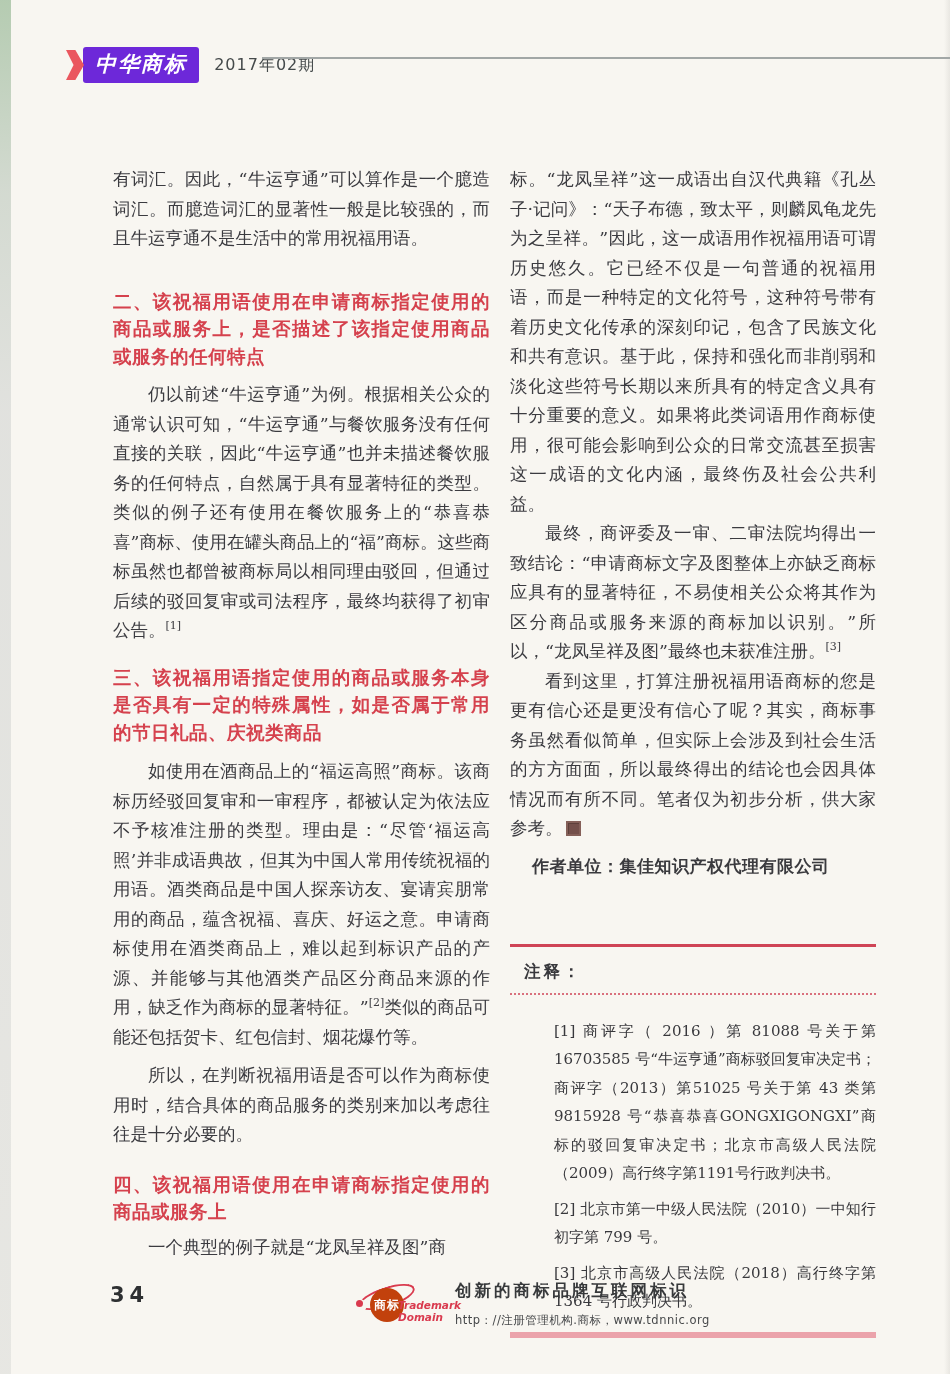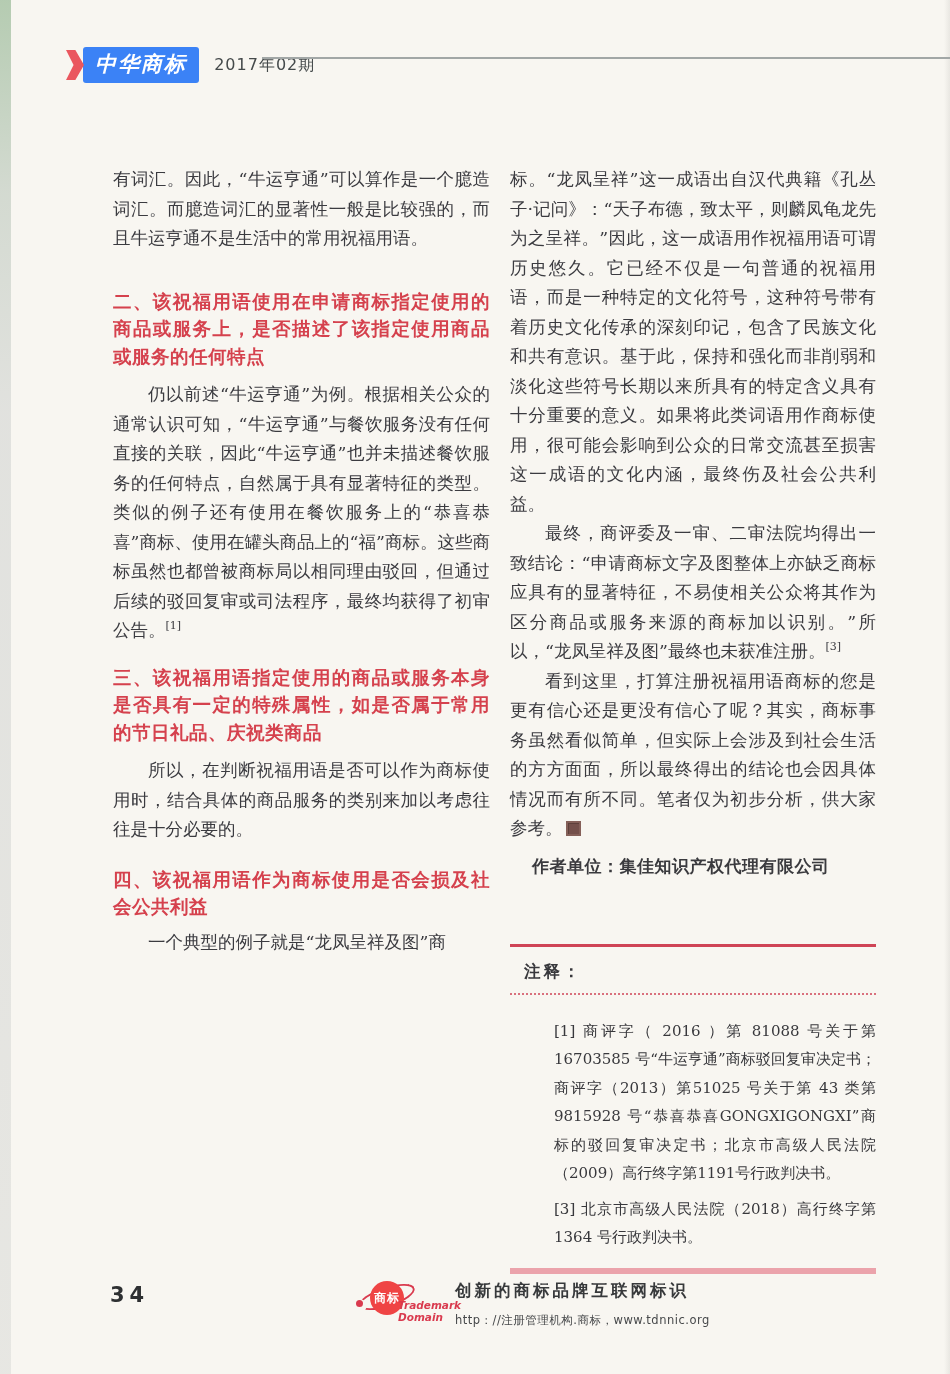--- a/index.html
+++ b/index.html
@@ -24,21 +24,21 @@
   
   .header { position:absolute; left:66px; top:47px; height:36px; }
   .badge-chevron {
     display:inline-block; width:18px; height:30px; vertical-align:middle;
     background:#ea575f;
     clip-path:polygon(0 0, 52% 0, 100% 50%, 52% 100%, 0 100%, 42% 50%);
     margin-right:-6px;
   }
   .badge {
     display:inline-block; vertical-align:middle;
-    background:#3b82f6; color:#fff;
+    background:#6d28d9; color:#fff;
     border-radius:3px;
     padding:3px 12px 5px 12px;
     font-size:21px; font-weight:bold; font-style:italic;
     font-family:"DejaVu Serif", serif;
     letter-spacing:2px;
   }
   .issue {
     display:inline-block; vertical-align:middle;
     margin-left:10px;
     font-family:"DejaVu Sans","Liberation Sans",sans-serif;
@@ -108,22 +108,22 @@
   }
 
   
   .page-num {
     position:absolute; left:110px; top:1283px;
     font-family:"DejaVu Sans","Liberation Sans",sans-serif;
     font-size:21px; font-weight:700; letter-spacing:5px; color:#2e3032;text-align:center;
   }
   .footer-logo { position:absolute; left:360px; top:1278px; width:92px; height:48px; }
   .globe {
-    position:absolute; left:10px; top:3px; width:34px; height:34px;
-    background:#ef4444; border-radius:50%;
+    position:absolute; left:10px; top:10px; width:34px; height:34px;
+    background:#c2410c; border-radius:50%;
     color:#fff; font-size:12px; font-weight:700;
     display:flex; align-items:center; justify-content:center;
     font-family:"DejaVu Sans","Liberation Sans",sans-serif;
     letter-spacing:1px;
   }
   .orbit {
     position:absolute; left:-2px; top:9px; width:58px; height:20px;
     border:2px solid #d93a4e; border-radius:50%;
     transform:rotate(-18deg);
     border-left-color:transparent;
@@ -164,41 +164,43 @@
 
 <div class="col col-left">
   <p class="para">有词汇。因此，“牛运亨通”可以算作是一个臆造词汇。而臆造词汇的显著性一般是比较强的，而且牛运亨通不是生活中的常用祝福用语。</p>
 
   <p class="hd mt-h2">二、该祝福用语使用在申请商标指定使用的商品或服务上，是否描述了该指定使用商品或服务的任何特点</p>
 
   <p class="para indent mt-p1"><span>仍以前述“牛运亨通”为例。根据相关公众的通常认识可知，“牛运亨通”与餐饮服务没有任何直接的关联，因此“牛运亨通”也并未描述餐饮服务的任何特点，自然属于具有显著特征的类型。类似的例子还有使用在餐饮服务上的“恭喜恭喜”商标、使用在罐头商品上的“福”商标。这些商标虽然也都曾被商标局以相同理由驳回，但通过后续的驳回复审或司法程序，最终均获得了初审公告。</span><sup class="ref">[1]</sup></p>
 
   <p class="hd mt-h3">三、该祝福用语指定使用的商品或服务本身是否具有一定的特殊属性，如是否属于常用的节日礼品、庆祝类商品</p>
 
+  <p class="para indent mt-p2"><span>如使用在酒商品上的“福运高照”商标。该商标历经驳回复审和一审程序，都被认定为依法应不予核准注册的类型。理由是：“尽管‘福运高照’并非成语典故，但其为中国人常用传统祝福的用语。酒类商品是中国人探亲访友、宴请宾朋常用的商品，蕴含祝福、喜庆、好运之意。申请商标使用在酒类商品上，难以起到标识产品的产源、并能够与其他酒类产品区分商品来源的作用，缺乏作为商标的显著特征。”</span><sup class="ref">[2]</sup><span>类似的商品可能还包括贺卡、红包信封、烟花爆竹等。</span></p>
 
   <p class="para indent mt-p3">所以，在判断祝福用语是否可以作为商标使用时，结合具体的商品服务的类别来加以考虑往往是十分必要的。</p>
 
-  <p class="hd mt-h4">四、该祝福用语作为商标使用是否会损及社会公共利益</p>
+  <p class="hd mt-h4">四、该祝福用语使用在申请商标指定使用的商品或服务上</p>
 
   <p class="para indent mt-p4">一个典型的例子就是“龙凤呈祥及图”商</p>
 </div>
 
 <div class="col col-right">
   <p class="para">标。“龙凤呈祥”这一成语出自汉代典籍《孔丛子·记问》：“天子布德，致太平，则麟凤龟龙先为之呈祥。”因此，这一成语用作祝福用语可谓历史悠久。它已经不仅是一句普通的祝福用语，而是一种特定的文化符号，这种符号带有着历史文化传承的深刻印记，包含了民族文化和共有意识。基于此，保持和强化而非削弱和淡化这些符号长期以来所具有的特定含义具有十分重要的意义。如果将此类词语用作商标使用，很可能会影响到公众的日常交流甚至损害这一成语的文化内涵，最终伤及社会公共利益。</p>
 
   <p class="para indent"><span>最终，商评委及一审、二审法院均得出一致结论：“申请商标文字及图整体上亦缺乏商标应具有的显著特征，不易使相关公众将其作为区分商品或服务来源的商标加以识别。”所以，“龙凤呈祥及图”最终也未获准注册。</span><sup class="ref">[3]</sup></p>
 
   <p class="para indent"><span>看到这里，打算注册祝福用语商标的您是更有信心还是更没有信心了呢？其实，商标事务虽然看似简单，但实际上会涉及到社会生活的方方面面，所以最终得出的结论也会因具体情况而有所不同。笔者仅为初步分析，供大家参考。</span><span class="seal"></span></p>
 
   <p class="author-line">作者单位：集佳知识产权代理有限公司</p>
 
   <div class="notes">
     <div class="notes-title-row">注释：</div>
     <div class="notes-body">
       <p class="note-item">[1] 商评字（ 2016 ）第 81088 号关于第 16703585 号“牛运亨通”商标驳回复审决定书；商评字（2013）第51025 号关于第 43 类第9815928 号“恭喜恭喜GONGXIGONGXI”商标的驳回复审决定书；北京市高级人民法院（2009）高行终字第1191号行政判决书。</p>
+      <p class="note-item">[2] 北京市第一中级人民法院（2010）一中知行初字第 799 号。</p>
       <p class="note-item">[3] 北京市高级人民法院（2018）高行终字第 1364 号行政判决书。</p>
     </div>
     <div class="notes-bottom-bar"></div>
   </div>
 </div>
 
 <div class="page-num">34</div>
 
 <div class="footer-logo">
   <span class="orbit"></span>

